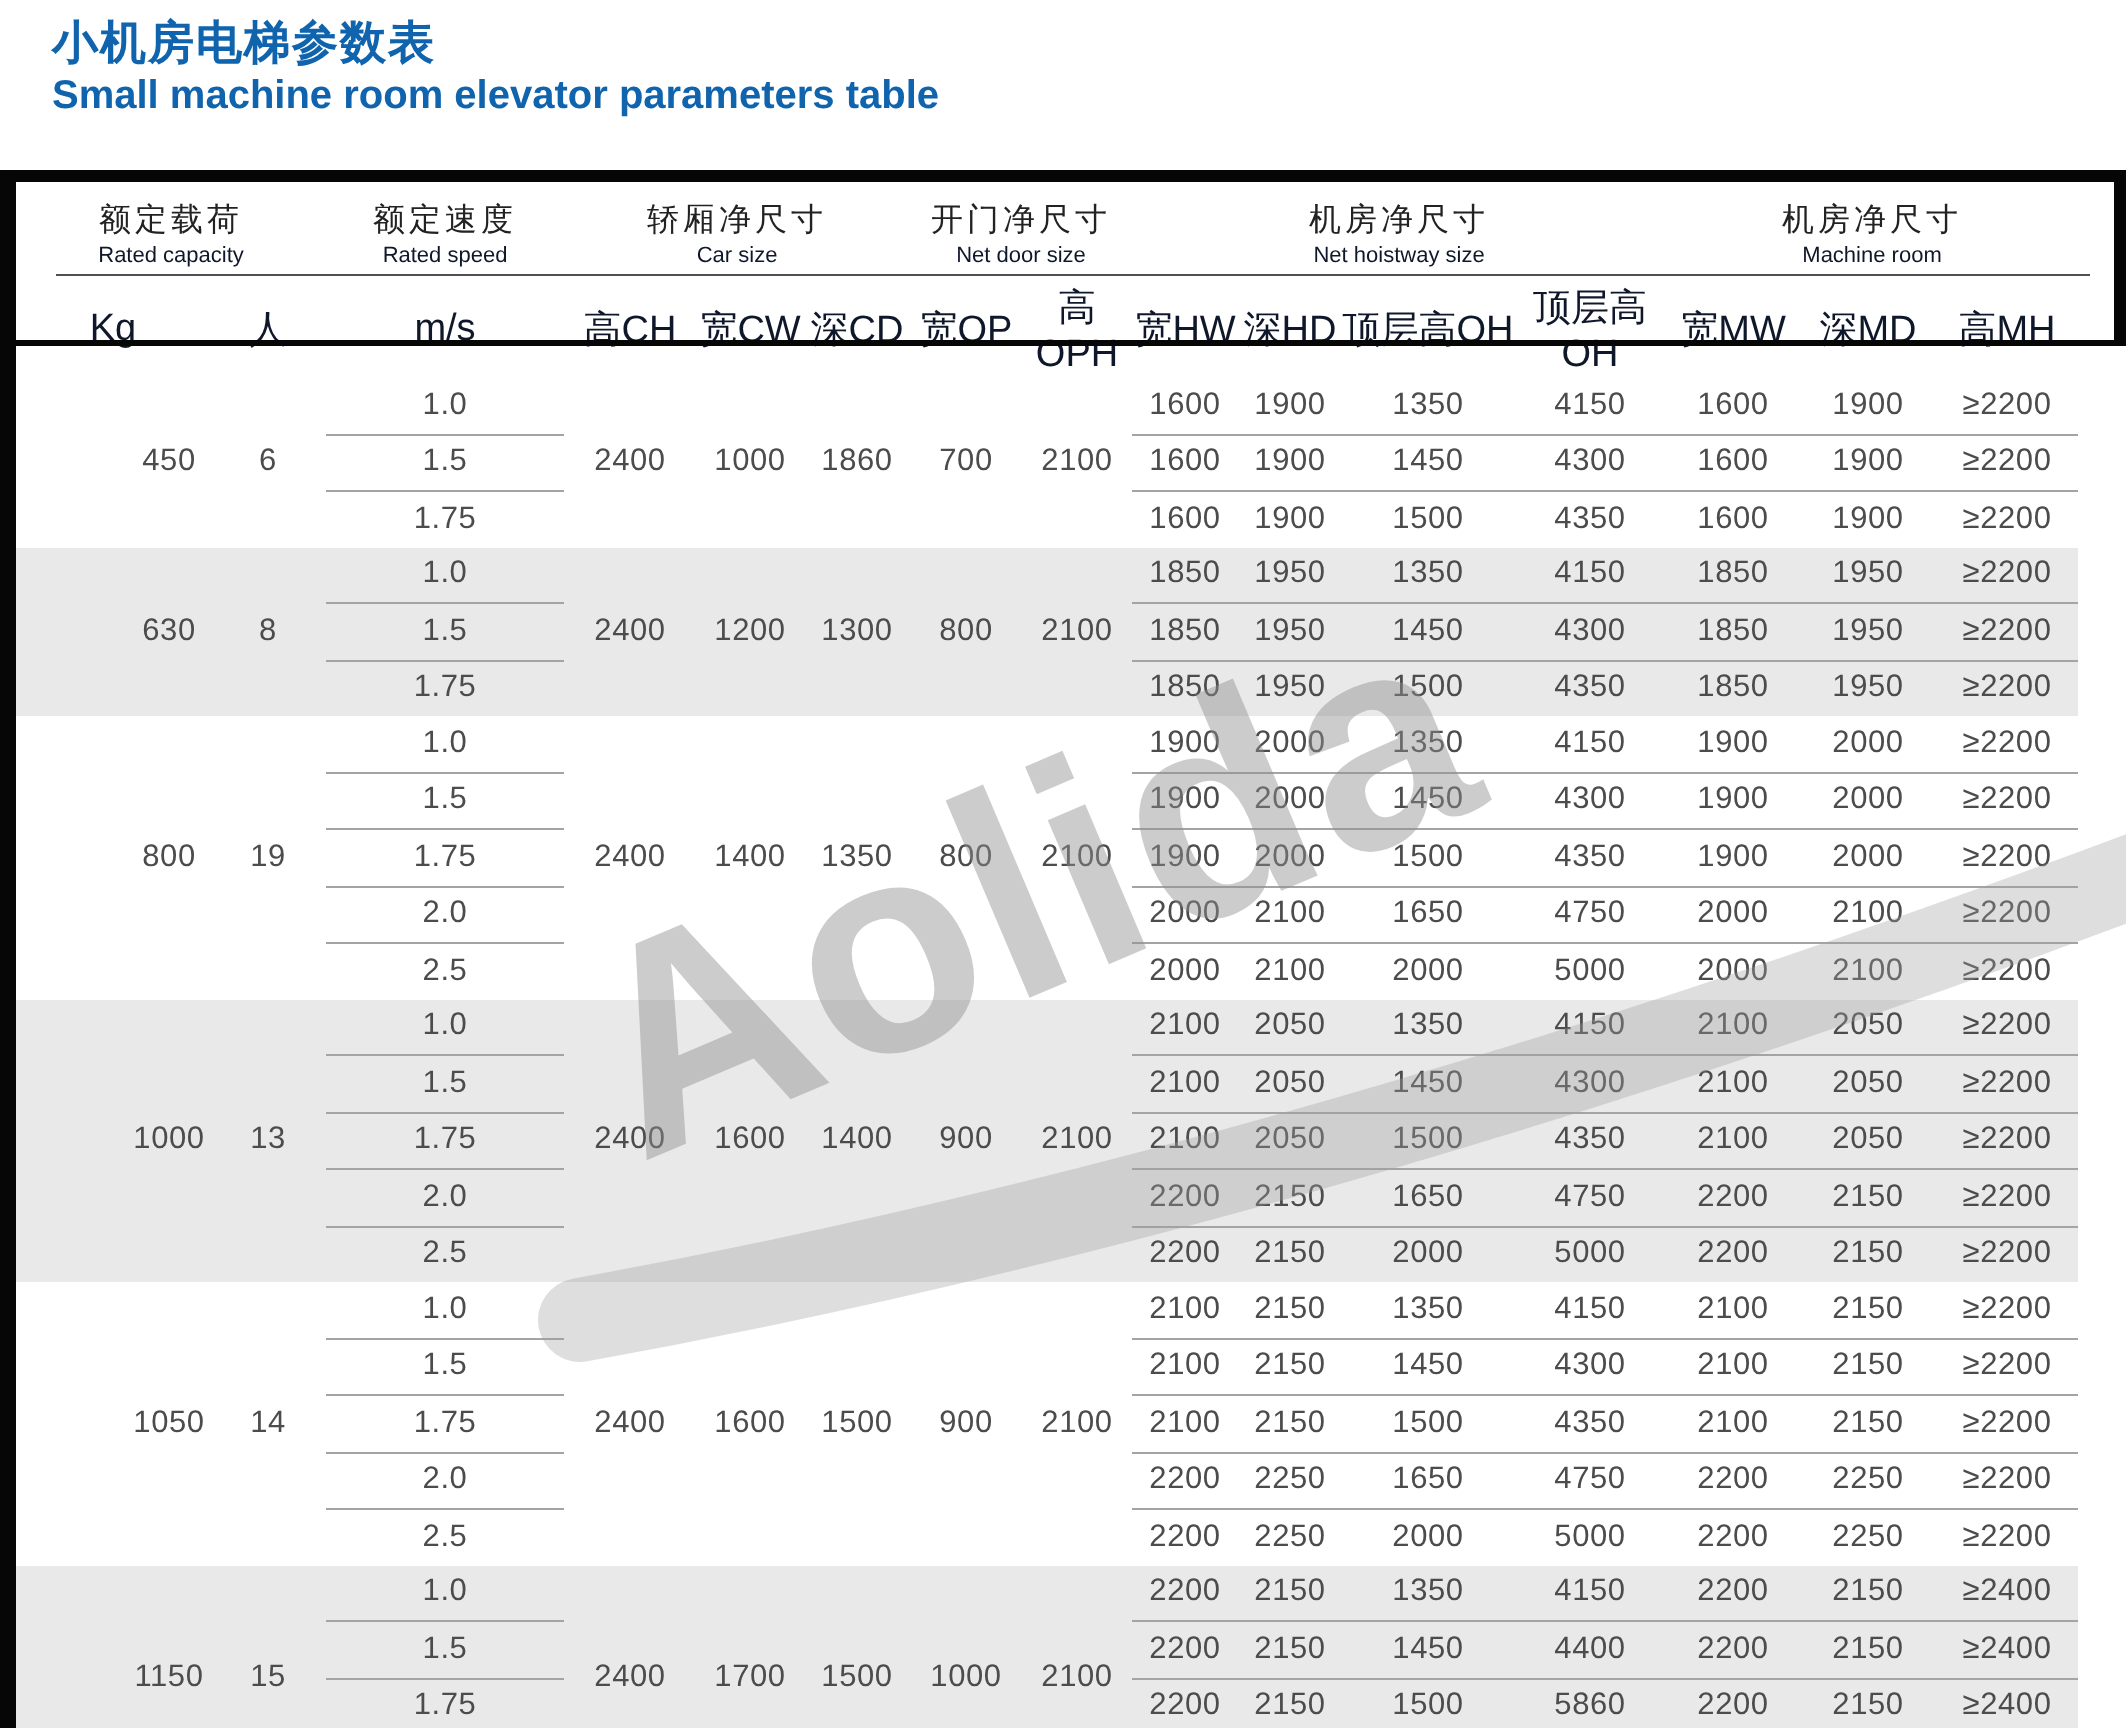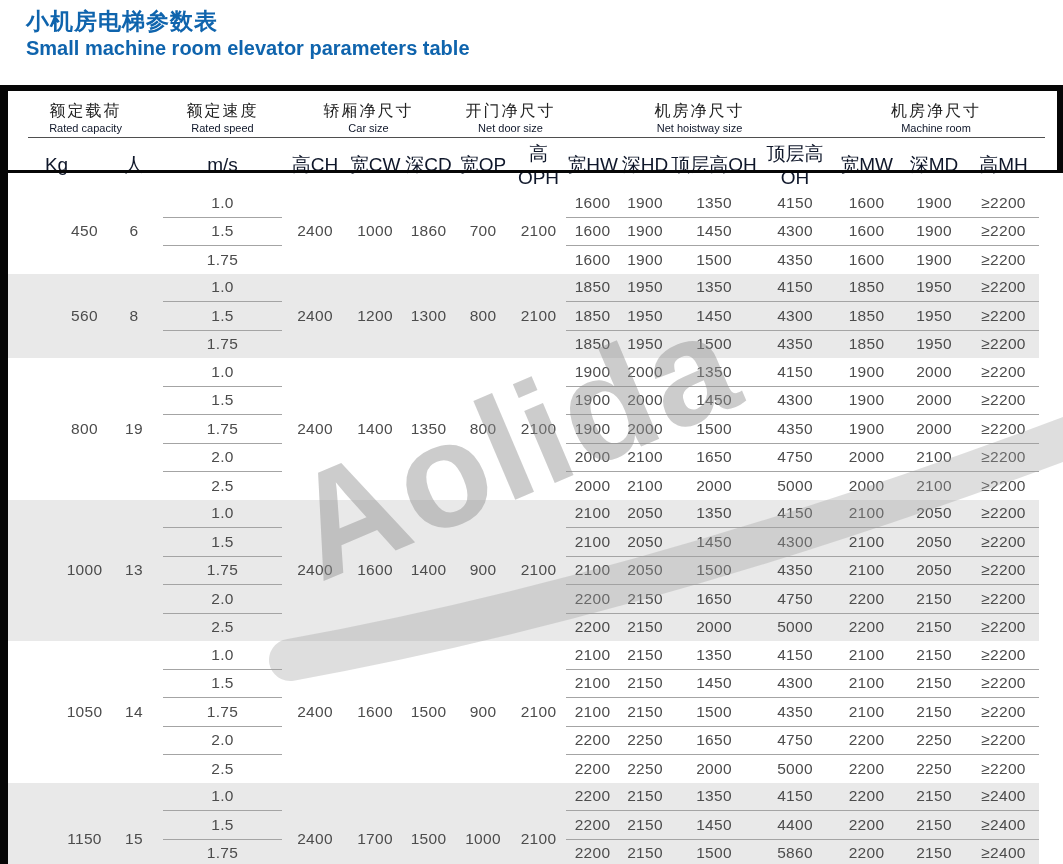--- a/index.html
+++ b/index.html
@@ -151,21 +151,21 @@
             <td>1900</td>
             <td>1500</td>
             <td>4350</td>
             <td>1600</td>
             <td>1900</td>
             <td>≥2200</td>
           </tr>
         </tbody>
         <tbody class="shaded">
           <tr>
-            <td class="c-kg" rowspan="3">560</td>
+            <td class="c-kg" rowspan="3">630</td>
             <td rowspan="3">8</td>
             <td class="c-speed sep">1.0</td>
             <td rowspan="3">2400</td>
             <td rowspan="3">1200</td>
             <td rowspan="3">1300</td>
             <td rowspan="3">800</td>
             <td rowspan="3">2100</td>
             <td class="sep">1850</td>
             <td class="sep">1950</td>
             <td class="sep">1350</td>

